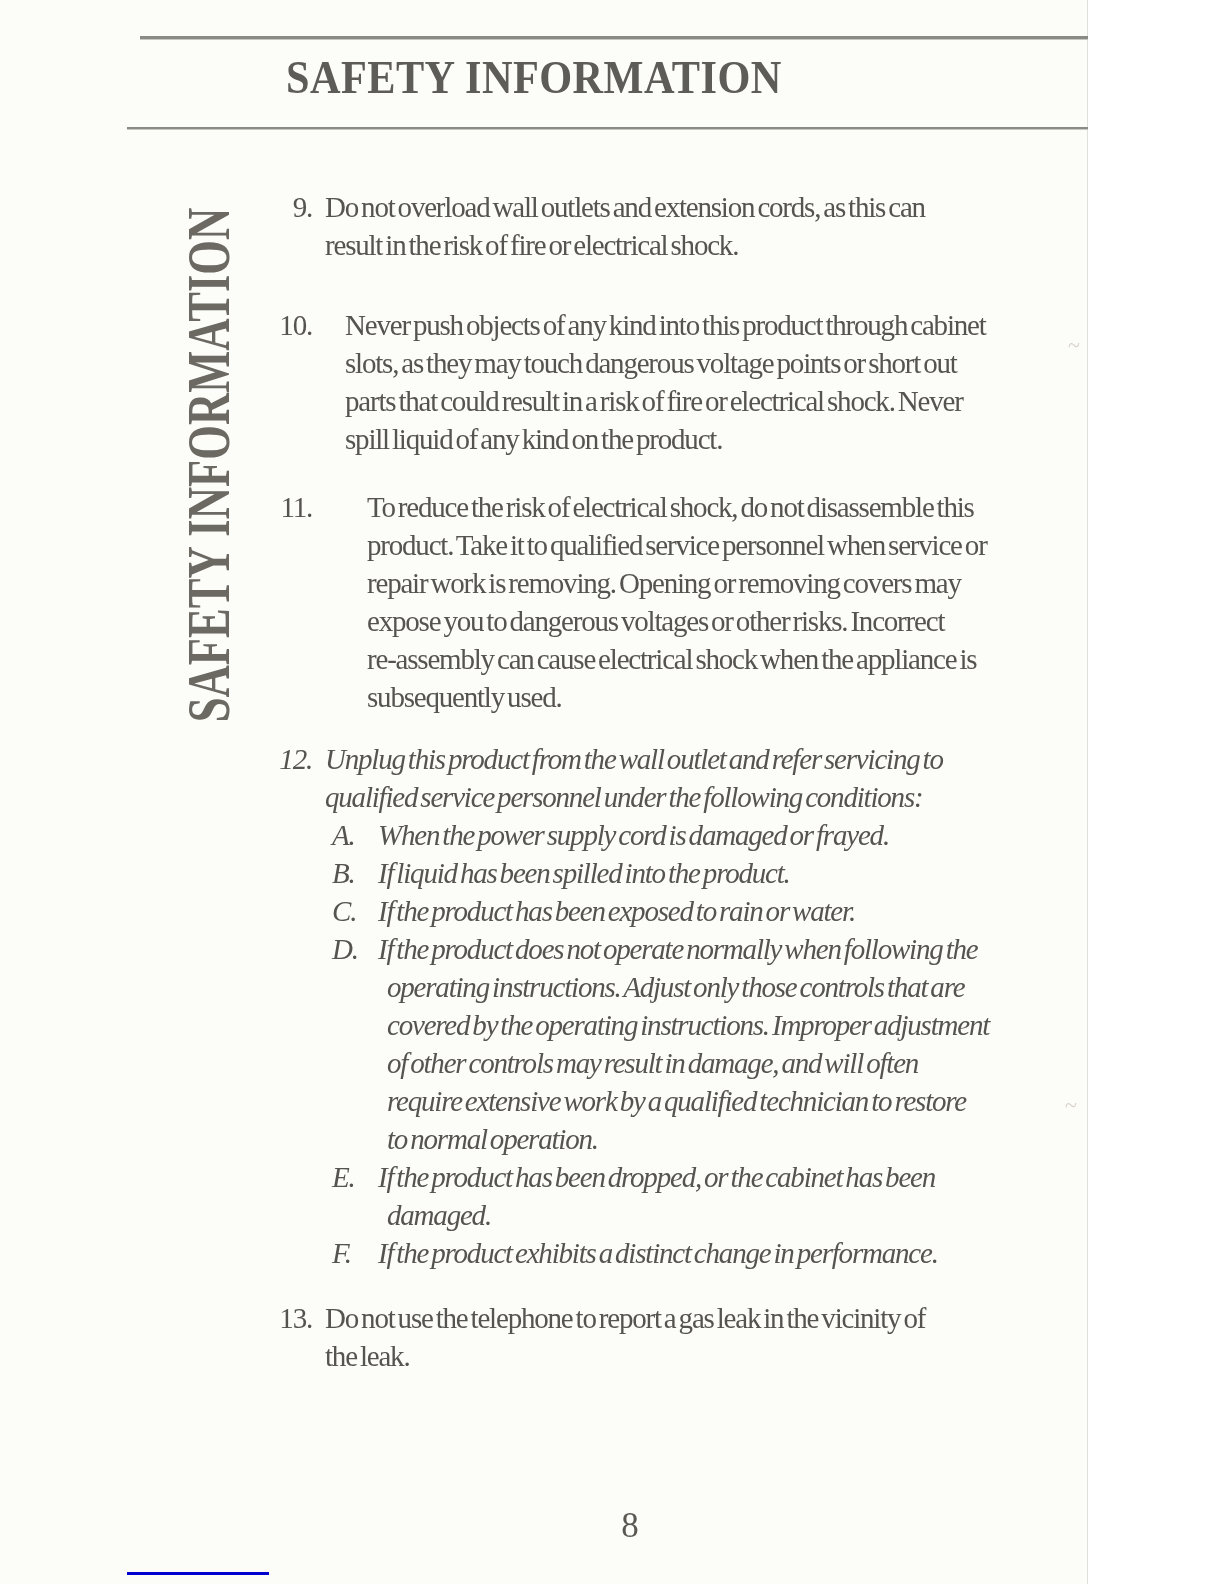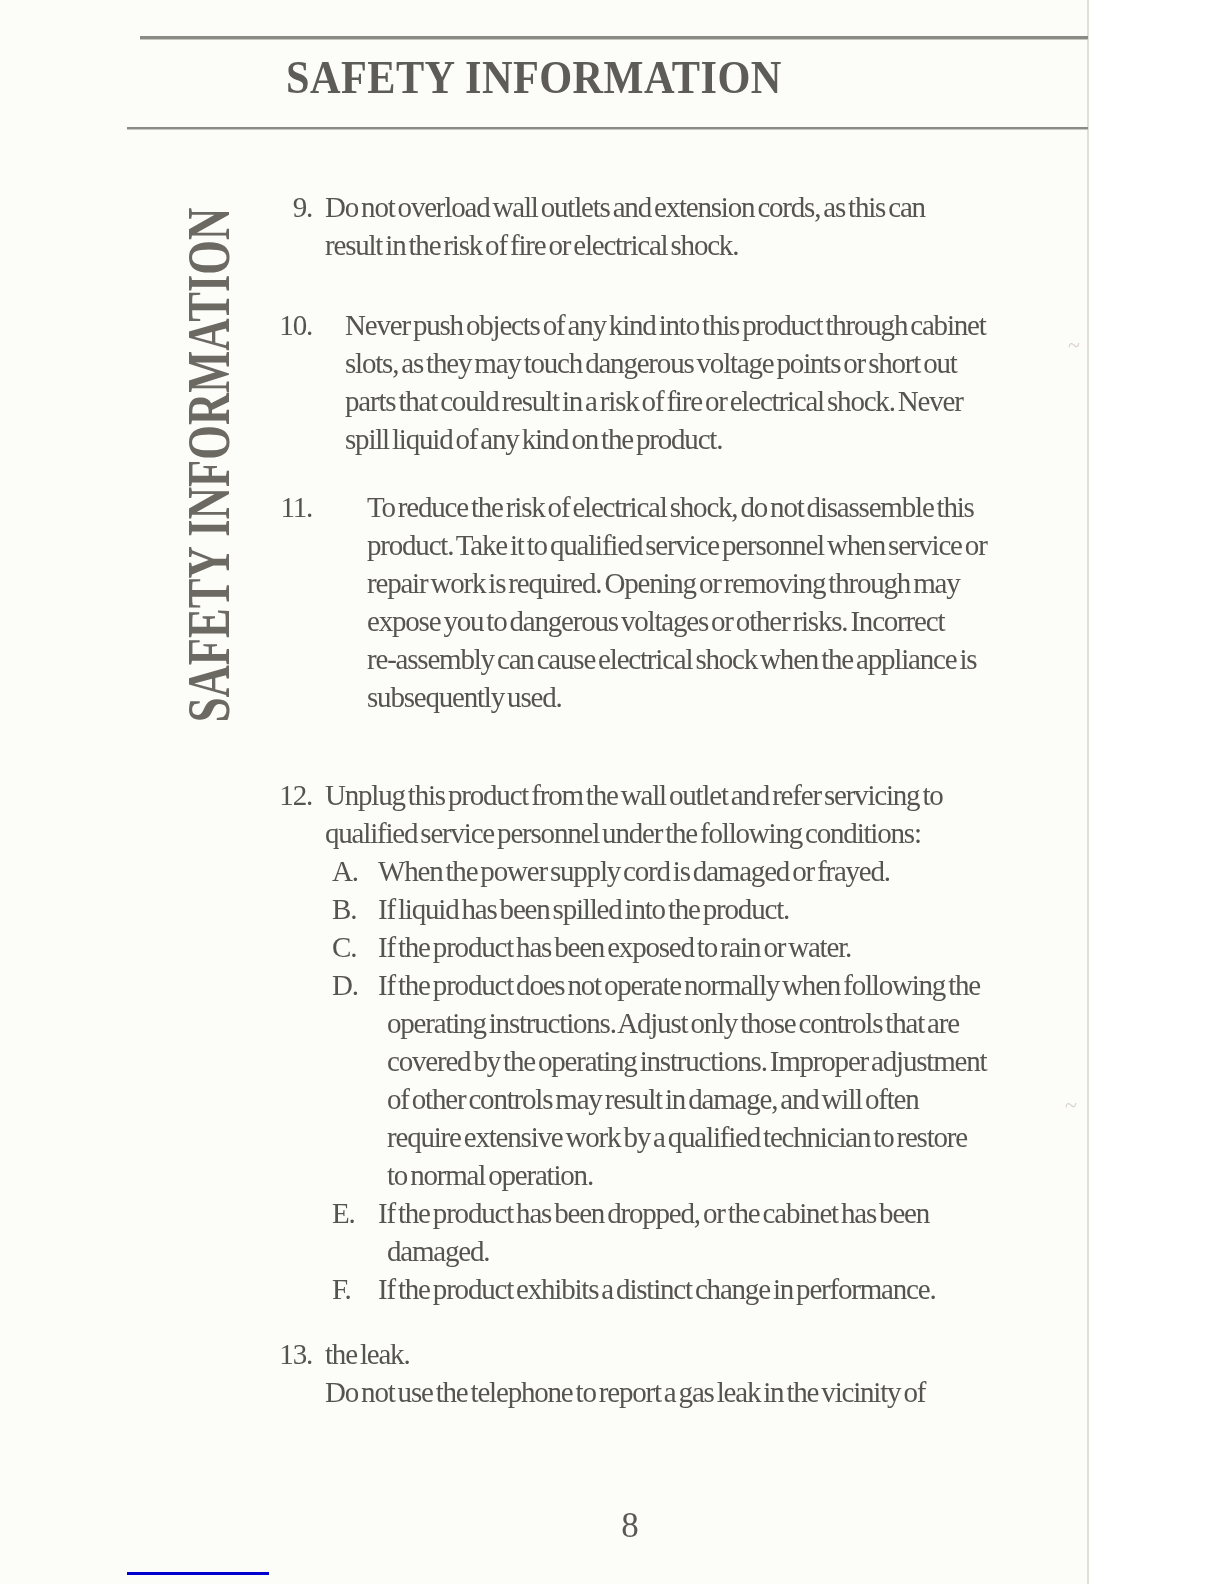--- a/index.html
+++ b/index.html
@@ -1,19 +1,19 @@
 <!DOCTYPE html>
 <html><head>
 <meta charset="utf-8">
 <style>
   * { margin: 0; padding: 0; box-sizing: border-box; }
   html, body { background: #ffffff; }
   .page {
     position: relative;
-    width: 1224px;
+    width: 1088px;
     height: 1584px;
     background: #fcfcf9;
     overflow: hidden;
     font-family: "Liberation Serif", "DejaVu Serif", serif;
   }
   
   .page-edge {
     position: absolute;
     left: 1087px; top: 0;
     width: 137px; height: 100%;
@@ -67,21 +67,21 @@
     width: 800px;
     color: #56544e;
     font-size: 29px;
     letter-spacing: -1.2px;
     word-spacing: -3px;
   }
   .item { display: flex; }
   .item:nth-child(1) { margin-top: 188px; }
   .item:nth-child(2) { margin-top: 42px; gap: 20px; }
   .item:nth-child(3) { margin-top: 30px; gap: 42px; }
-  .item:nth-child(4) { margin-top: 60px; }
+  .item:nth-child(4) { margin-top: 24px; font-style: italic; }
   .item:nth-child(5) { margin-top: 27px; }
   .num {
     flex: none;
     width: 34px;
     text-align: right;
     margin-right: 13px;
     line-height: 38px;
   }
   .body { flex: 1; min-width: 0; }
   .ln { line-height: 38px; white-space: pre; }
@@ -140,21 +140,21 @@
           <div class="ln">slots, as they may touch dangerous voltage points or short out</div>
           <div class="ln">parts that could result in a risk of fire or electrical shock. Never</div>
           <div class="ln">spill liquid of any kind on the product.</div>
         </div>
       </div>
       <div class="item">
         <span class="num">11.</span>
         <div class="body">
           <div class="ln">To reduce the risk of electrical shock, do not disassemble this</div>
           <div class="ln">product. Take it to qualified service personnel when service or</div>
-          <div class="ln">repair work is required. Opening or removing through may</div>
+          <div class="ln">repair work is removing. Opening or removing covers may</div>
           <div class="ln">expose you to dangerous voltages or other risks. Incorrect</div>
           <div class="ln">re-assembly can cause electrical shock when the appliance is</div>
           <div class="ln">subsequently used.</div>
         </div>
       </div>
       <div class="item">
         <span class="num">12.</span>
         <div class="body">
           <div class="ln">Unplug this product from the wall outlet and refer servicing to</div>
           <div class="ln">qualified service personnel under the following conditions:</div>
@@ -198,22 +198,22 @@
             <span class="letter">F.</span>
             <div class="sub-body">
               <div class="ln">If the product exhibits a distinct change in performance.</div>
             </div>
           </div>
         </div>
       </div>
       <div class="item">
         <span class="num">13.</span>
         <div class="body">
+          <div class="ln">Do not use the telephone to report a gas leak in the vicinity of</div>
           <div class="ln">the leak.</div>
-          <div class="ln">Do not use the telephone to report a gas leak in the vicinity of</div>
         </div>
       </div>
     </div>
 
   <div class="smudge smudge-1">~</div>
   <div class="smudge smudge-2">~</div>
 
   <div class="page-number">8</div>
   <div class="accent-line"></div>
 </div>

